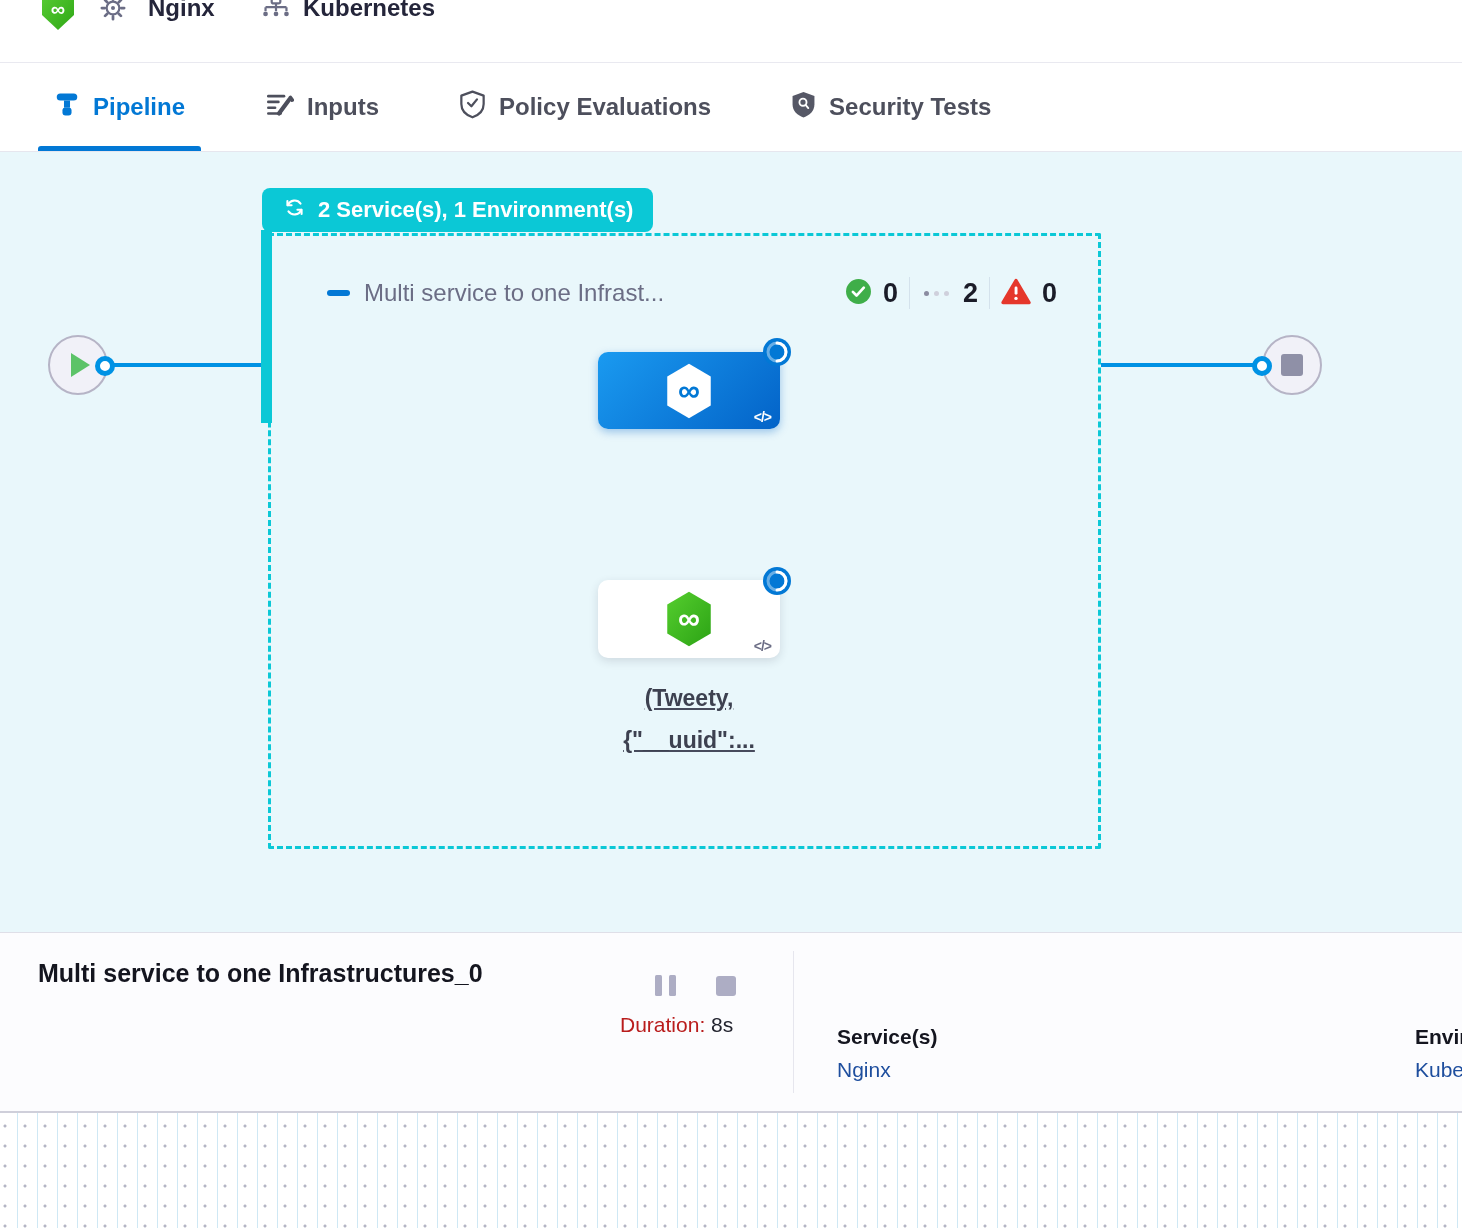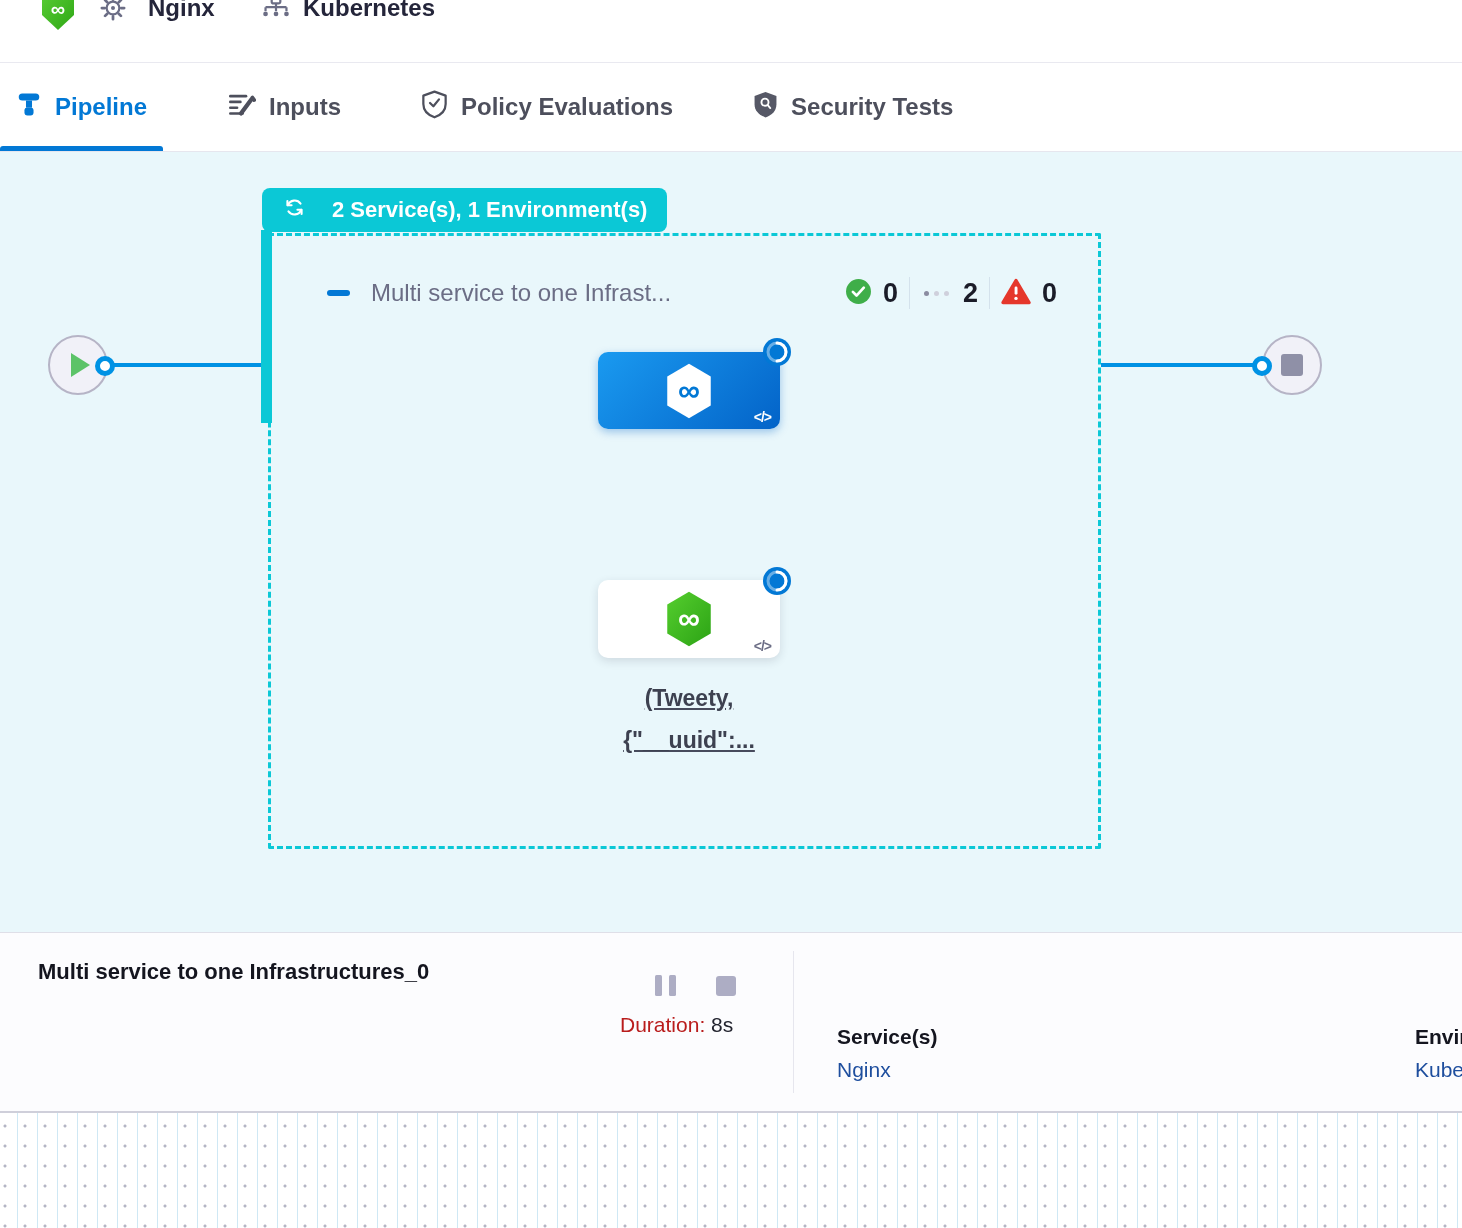--- a/index.html
+++ b/index.html
@@ -11,37 +11,37 @@
   .logo-wrap { position:absolute; left:40px; top:-11px; }
   .hdr-icon { position:absolute; top:-7px; }
   .hdr-gear { left:98px; }
   .hdr-cluster { left:260px; top:-6px; }
   .hdr-label { position:absolute; top:-6px; font-size:24px; font-weight:600; color:#24253a; }
   .hdr-label.nginx { left:148px; }
   .hdr-label.kube { left:303px; }
 
   
   .tabbar { position:relative; width:100%; height:89px; background:#fff; border-bottom:1px solid #e6e6ee;
-            display:flex; align-items:stretch; gap:48px; }
+            display:flex; align-items:stretch; padding-left:38px; gap:48px; }
   .tab { position:relative; display:flex; align-items:center; gap:13px; padding:0 16px;
          font-size:24px; font-weight:600; color:#4d4f5c; cursor:pointer; }
   .tab.active { color:#0278d5; }
   .tab .underline { position:absolute; left:0; right:0; bottom:0; height:5px; background:#0278d5; border-radius:3px 3px 0 0; }
 
   
   .canvas { position:relative; width:100%; height:780px; background:#e9f7fb; overflow:hidden; }
 
   .badge { position:absolute; left:262px; top:36px; height:44px; padding:0 20px;
-           background:#0bc8d6; border-radius:8px; display:flex; align-items:center; gap:25px;
+           background:#0bc8d6; border-radius:8px; display:flex; align-items:center; gap:11px;
            color:#fff; font-size:22px; font-weight:600; z-index:3; cursor:pointer; white-space:nowrap; }
   .solidbar { position:absolute; left:261px; top:78px; width:11px; height:193px; background:#0bc8d6; z-index:2; }
   .dashed { position:absolute; left:268px; top:81px; width:833px; height:616px;
             border:3px dashed #0bc8d6; border-radius:2px; z-index:1; }
 
-  .stage-head { position:absolute; left:327px; top:124px; height:34px; display:flex; align-items:center; gap:21px; z-index:2; cursor:pointer;text-align:right; }
+  .stage-head { position:absolute; left:327px; top:124px; height:34px; display:flex; align-items:center; gap:14px; z-index:2; cursor:pointer;text-align:right; }
   .minus-bar { width:23px; height:6px; border-radius:3px; background:#0278d5; }
   .stage-title { font-size:24px; color:#6b6d85; white-space:nowrap; }
 
   .counts { position:absolute; left:845px; top:124px; height:34px; display:flex; align-items:center; gap:11px; z-index:2; }
   .count-num { font-size:27px; font-weight:600; color:#1b1c28; }
   .count-div { width:1px; height:32px; background:#d4e2ec; }
   .dots { display:flex; gap:5px; align-items:center; padding:0 3px; }
   .dots i { width:5px; height:5px; border-radius:50%; display:block; }
   .dots i:nth-child(1){ background:#8b8ca1; } .dots i:nth-child(2){ background:#cfd0dc; } .dots i:nth-child(3){ background:#cfd0dc; }
 
@@ -63,21 +63,21 @@
   .start-node { left:48px; top:183px; } .end-node { left:1262px; top:183px; }
   .play-tri { width:0; height:0; border-left:19px solid #5cc368; border-top:12px solid transparent; border-bottom:12px solid transparent; margin-left:5px; }
   .stop-sq { width:22px; height:22px; border-radius:3px; background:#8f90a7; }
   .edge { position:absolute; top:211px; height:4px; background:#0092e4; z-index:1; }
   .edge-left { left:110px; width:152px; } .edge-right { left:1101px; width:152px; }
   .edge-dot { position:absolute; top:204px; width:20px; height:20px; border-radius:50%; background:#fff; border:5px solid #0092e4; z-index:3; }
   .dot-left { left:95px; } .dot-right { left:1252px; }
 
   
   .infobar { position:relative; width:100%; height:179px; background:#fcfcfe; border-top:1px solid #dfdfe8; }
-  .run-title { position:absolute; left:38px; top:26px; font-size:22px; font-weight:700; color:#14151f; }
+  .run-title { position:absolute; left:38px; top:26px; font-size:25px; font-weight:700; color:#14151f; }
   .started-row { position:absolute; left:38px; top:80px; font-size:21px; color:#22232e; }
   .started-row .dim { color:#6b6d85; }
   .ctrl-pause { position:absolute; left:655px; top:42px; display:flex; gap:7px; cursor:pointer; }
   .ctrl-pause i { width:7px; height:21px; background:#adadc4; border-radius:1.5px; display:block; }
   .ctrl-stop { position:absolute; left:716px; top:43px; width:20px; height:20px; background:#adadc4; border-radius:3px; cursor:pointer; }
   .duration-row { position:absolute; left:620px; top:80px; font-size:21px; color:#22232e; }
   .duration-row .dim { color:#b91c1c;margin-top:40px; }
   .foot-div { position:absolute; left:793px; top:18px; width:1px; height:142px; background:#e6e6ee; }
   .meta-block { position:absolute; top:60px; width:220px;margin-top:32px; }
   .meta-svc { left:837px; } .meta-env { left:1415px; }

